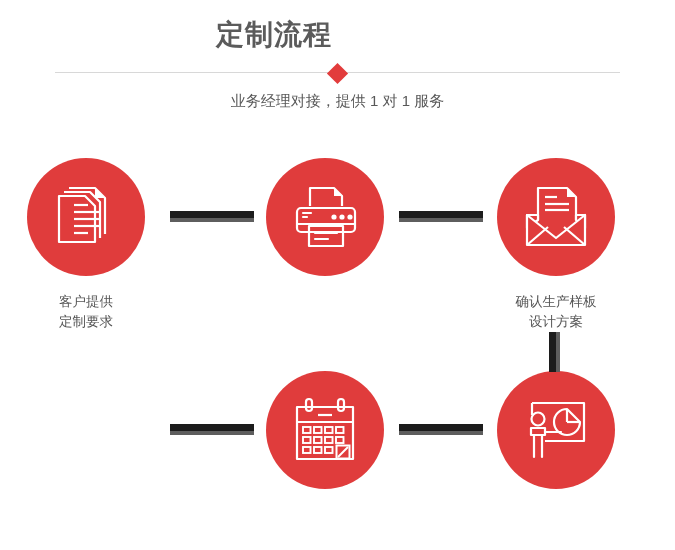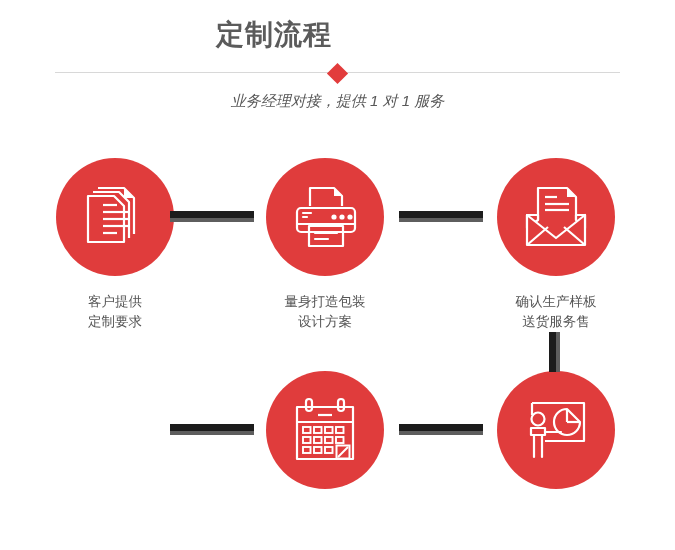--- a/index.html
+++ b/index.html
@@ -63,39 +63,38 @@
   }
   .subtitle {
     position: absolute;
     left: 0;
     top: 90px;
     width: 675px;
     text-align: center;
     font-size: 15px;
     color: #585858;
     line-height: 22px;
-    font-style: italic;
   }
 
   
   .steps {
     position: absolute;
     left: 0;
     top: 0;
     width: 675px;
     height: 550px;
   }
   .step {
     position: absolute;
     width: 160px;
     text-align: center;
   }
   .step-r1 { top: 158px; }
   .step-r2 { top: 371px; }
-  .step-c1 { left: 35px; text-align: center; }
+  .step-c1 { left: 6px; text-align: center; }
   .step-c2 { left: 245px; }
   .step-c3 { left: 476px; }
 
   .circle {
     width: 118px;
     height: 118px;
     margin: 0 auto;
     border-radius: 50%;
     background: #e03c3c;
     position: relative;
@@ -216,22 +215,20 @@
           <line x1="25" y1="51" x2="47" y2="51"></line>
           <line x1="25" y1="57" x2="38" y2="57"></line>
         </g>
         <g fill="#ffffff">
           <circle cx="44" cy="35" r="2.6"></circle>
           <circle cx="52" cy="35" r="2.6"></circle>
           <circle cx="60" cy="35" r="2.6"></circle>
         </g>
       </svg>
     </div>
-    <div class="step-label">量身打造包装
-设计方案</div>
   </div>
 
   <div class="step step-r1 step-c3">
     <div class="circle">
       <svg viewBox="0 0 70 70">
         <g fill="none" stroke="#ffffff" stroke-width="2.2" stroke-linejoin="round">
           <path d="M17 38 V6 H46 L55 15 V38"></path>
           <path d="M46 15 V6 L55 15 Z" fill="#ffffff" stroke="none"></path>
         </g>
         <g stroke="#ffffff" stroke-width="2.2" stroke-linecap="butt">
@@ -242,21 +239,21 @@
         <g fill="none" stroke="#ffffff" stroke-width="2.2" stroke-linejoin="round">
           <path d="M6 33 L17 33 L17 38 L6 46 Z" fill="#e03c3c"></path>
           <path d="M64 33 L55 33 L55 38 L64 46 Z" fill="#e03c3c"></path>
           <path d="M6 33 L35 56 L64 33 V63 H6 Z" fill="#e03c3c"></path>
           <path d="M6 63 L27 45"></path>
           <path d="M64 63 L43 45"></path>
         </g>
       </svg>
     </div>
     <div class="step-label">确认生产样板
-送货服务售</div>
+设计方案</div>
   </div>
 
 
   <div class="step step-r2 step-c2">
     <div class="circle">
       <svg viewBox="0 0 70 70">
         <g fill="none" stroke="#ffffff" stroke-width="2.2" stroke-linejoin="round">
           <rect x="7" y="12" width="56" height="52"></rect>
           <line x1="7" y1="27" x2="63" y2="27"></line>
           <rect x="16" y="4" width="6" height="12" rx="3"></rect>

